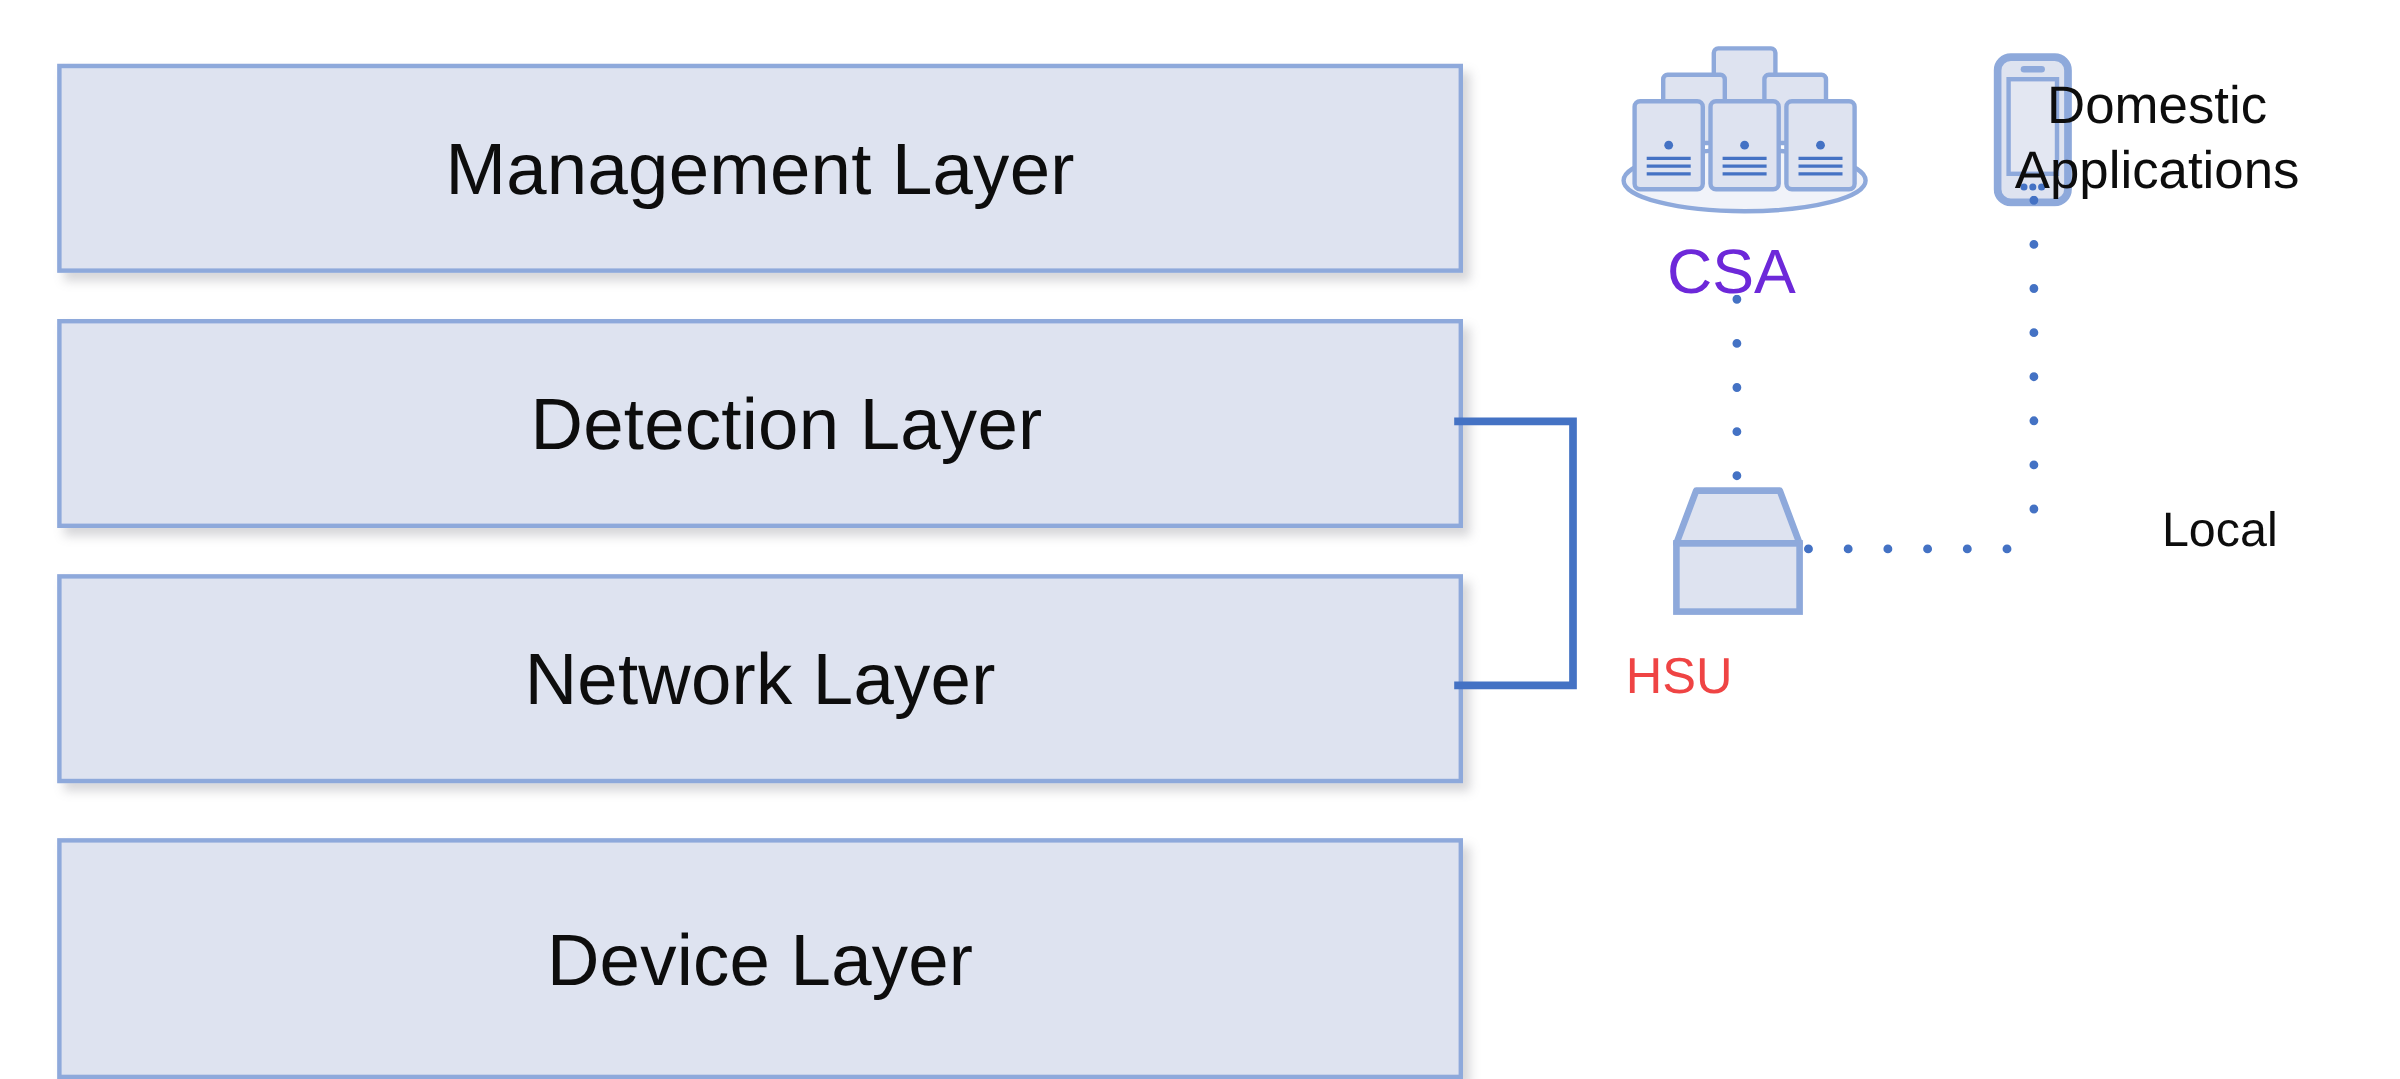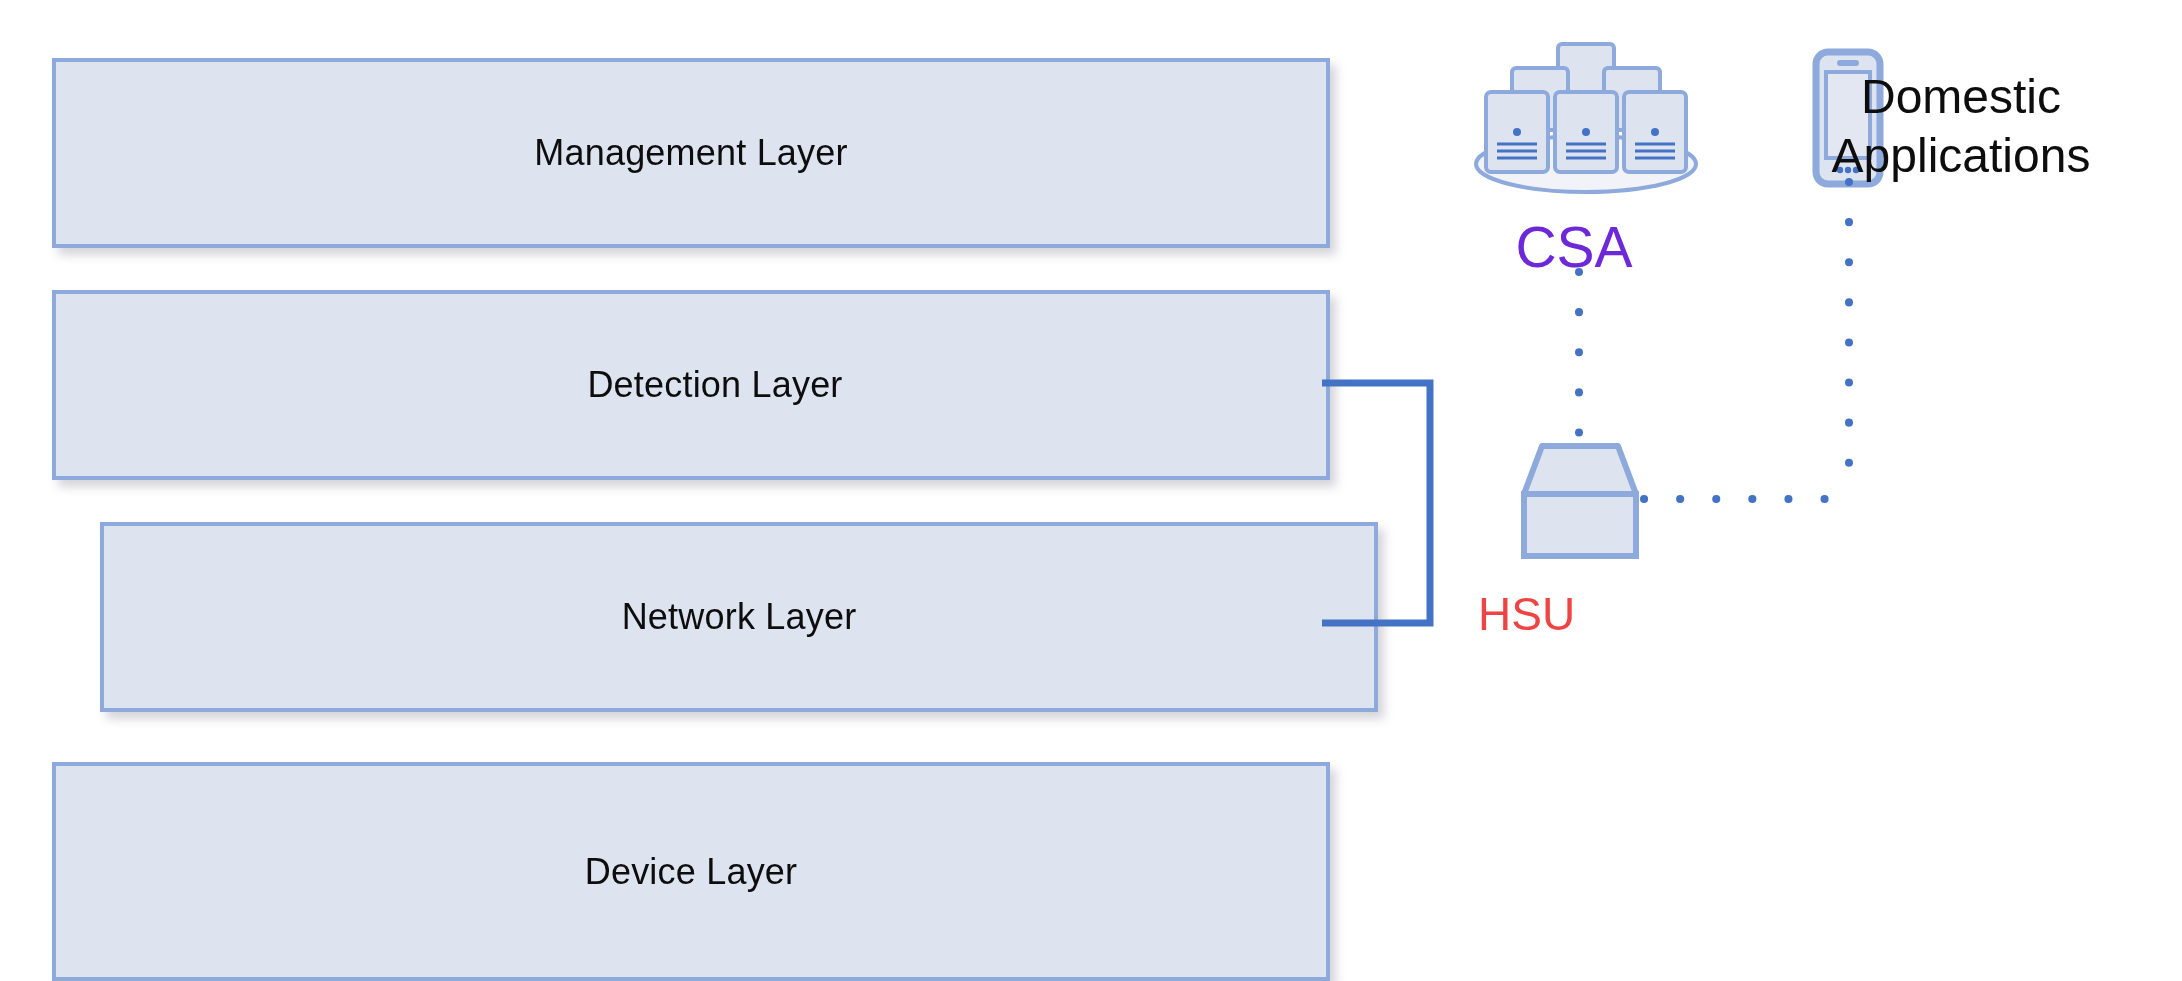--- a/index.html
+++ b/index.html
@@ -25,31 +25,31 @@
     width: 1278px;
     box-sizing: border-box;
     background: #DEE3F0;
     border: 4px solid #8EA9DB;
     box-shadow: 6px 7px 9px rgba(120,120,130,0.30);
     display: flex;
     align-items: center;
     justify-content: center;
   }
   .layer-label {
-    font-size: 36px;
+    font-size: 66px;
     color: #0d0d0d;
     font-weight: 400;
     letter-spacing: 0.2px;
     line-height: 1;
     white-space: nowrap;
   }
 
   #box-management { top: 58px;  height: 190px; }
   #box-detection  { top: 290px; height: 190px; padding-left: 48px; }
-  #box-network    { top: 522px; height: 190px; margin-left: 48px; }
+  #box-network    { top: 522px; height: 190px; }
   #box-device     { top: 762px; height: 219px; }
 
   
   #bracket {
     position: absolute;
     left: 1322px;
     top: 373px;
     width: 116px;
     height: 260px;
     pointer-events: none;
@@ -211,20 +211,21 @@
     <svg id="hsu-icon" viewBox="0 0 136 130">
 
       <path d="M 30 10 L 106 10 L 124 58 L 12 58 Z" fill="#DEE3F0" stroke="#8EA9DB" stroke-width="6" stroke-linejoin="round"></path>
 
       <rect x="12" y="58" width="112" height="62" fill="#DEE3F0" stroke="#8EA9DB" stroke-width="6"></rect>
     </svg>
   </div>
   <div id="hsu-label">HSU</div>
 
   <div id="local-label">
+    <div>Local</div>
   </div>
 
   <svg class="dotted" id="dots-csa-hsu" viewBox="0 0 18 176">
     <line x1="9" y1="4" x2="9" y2="172" stroke="#4472C4" stroke-width="8" stroke-linecap="round" stroke-dasharray="0.1 40"></line>
   </svg>
 
   <svg class="dotted" id="dots-phone" viewBox="0 0 18 326">
     <line x1="9" y1="4" x2="9" y2="322" stroke="#4472C4" stroke-width="8" stroke-linecap="round" stroke-dasharray="0.1 40"></line>
   </svg>
 

